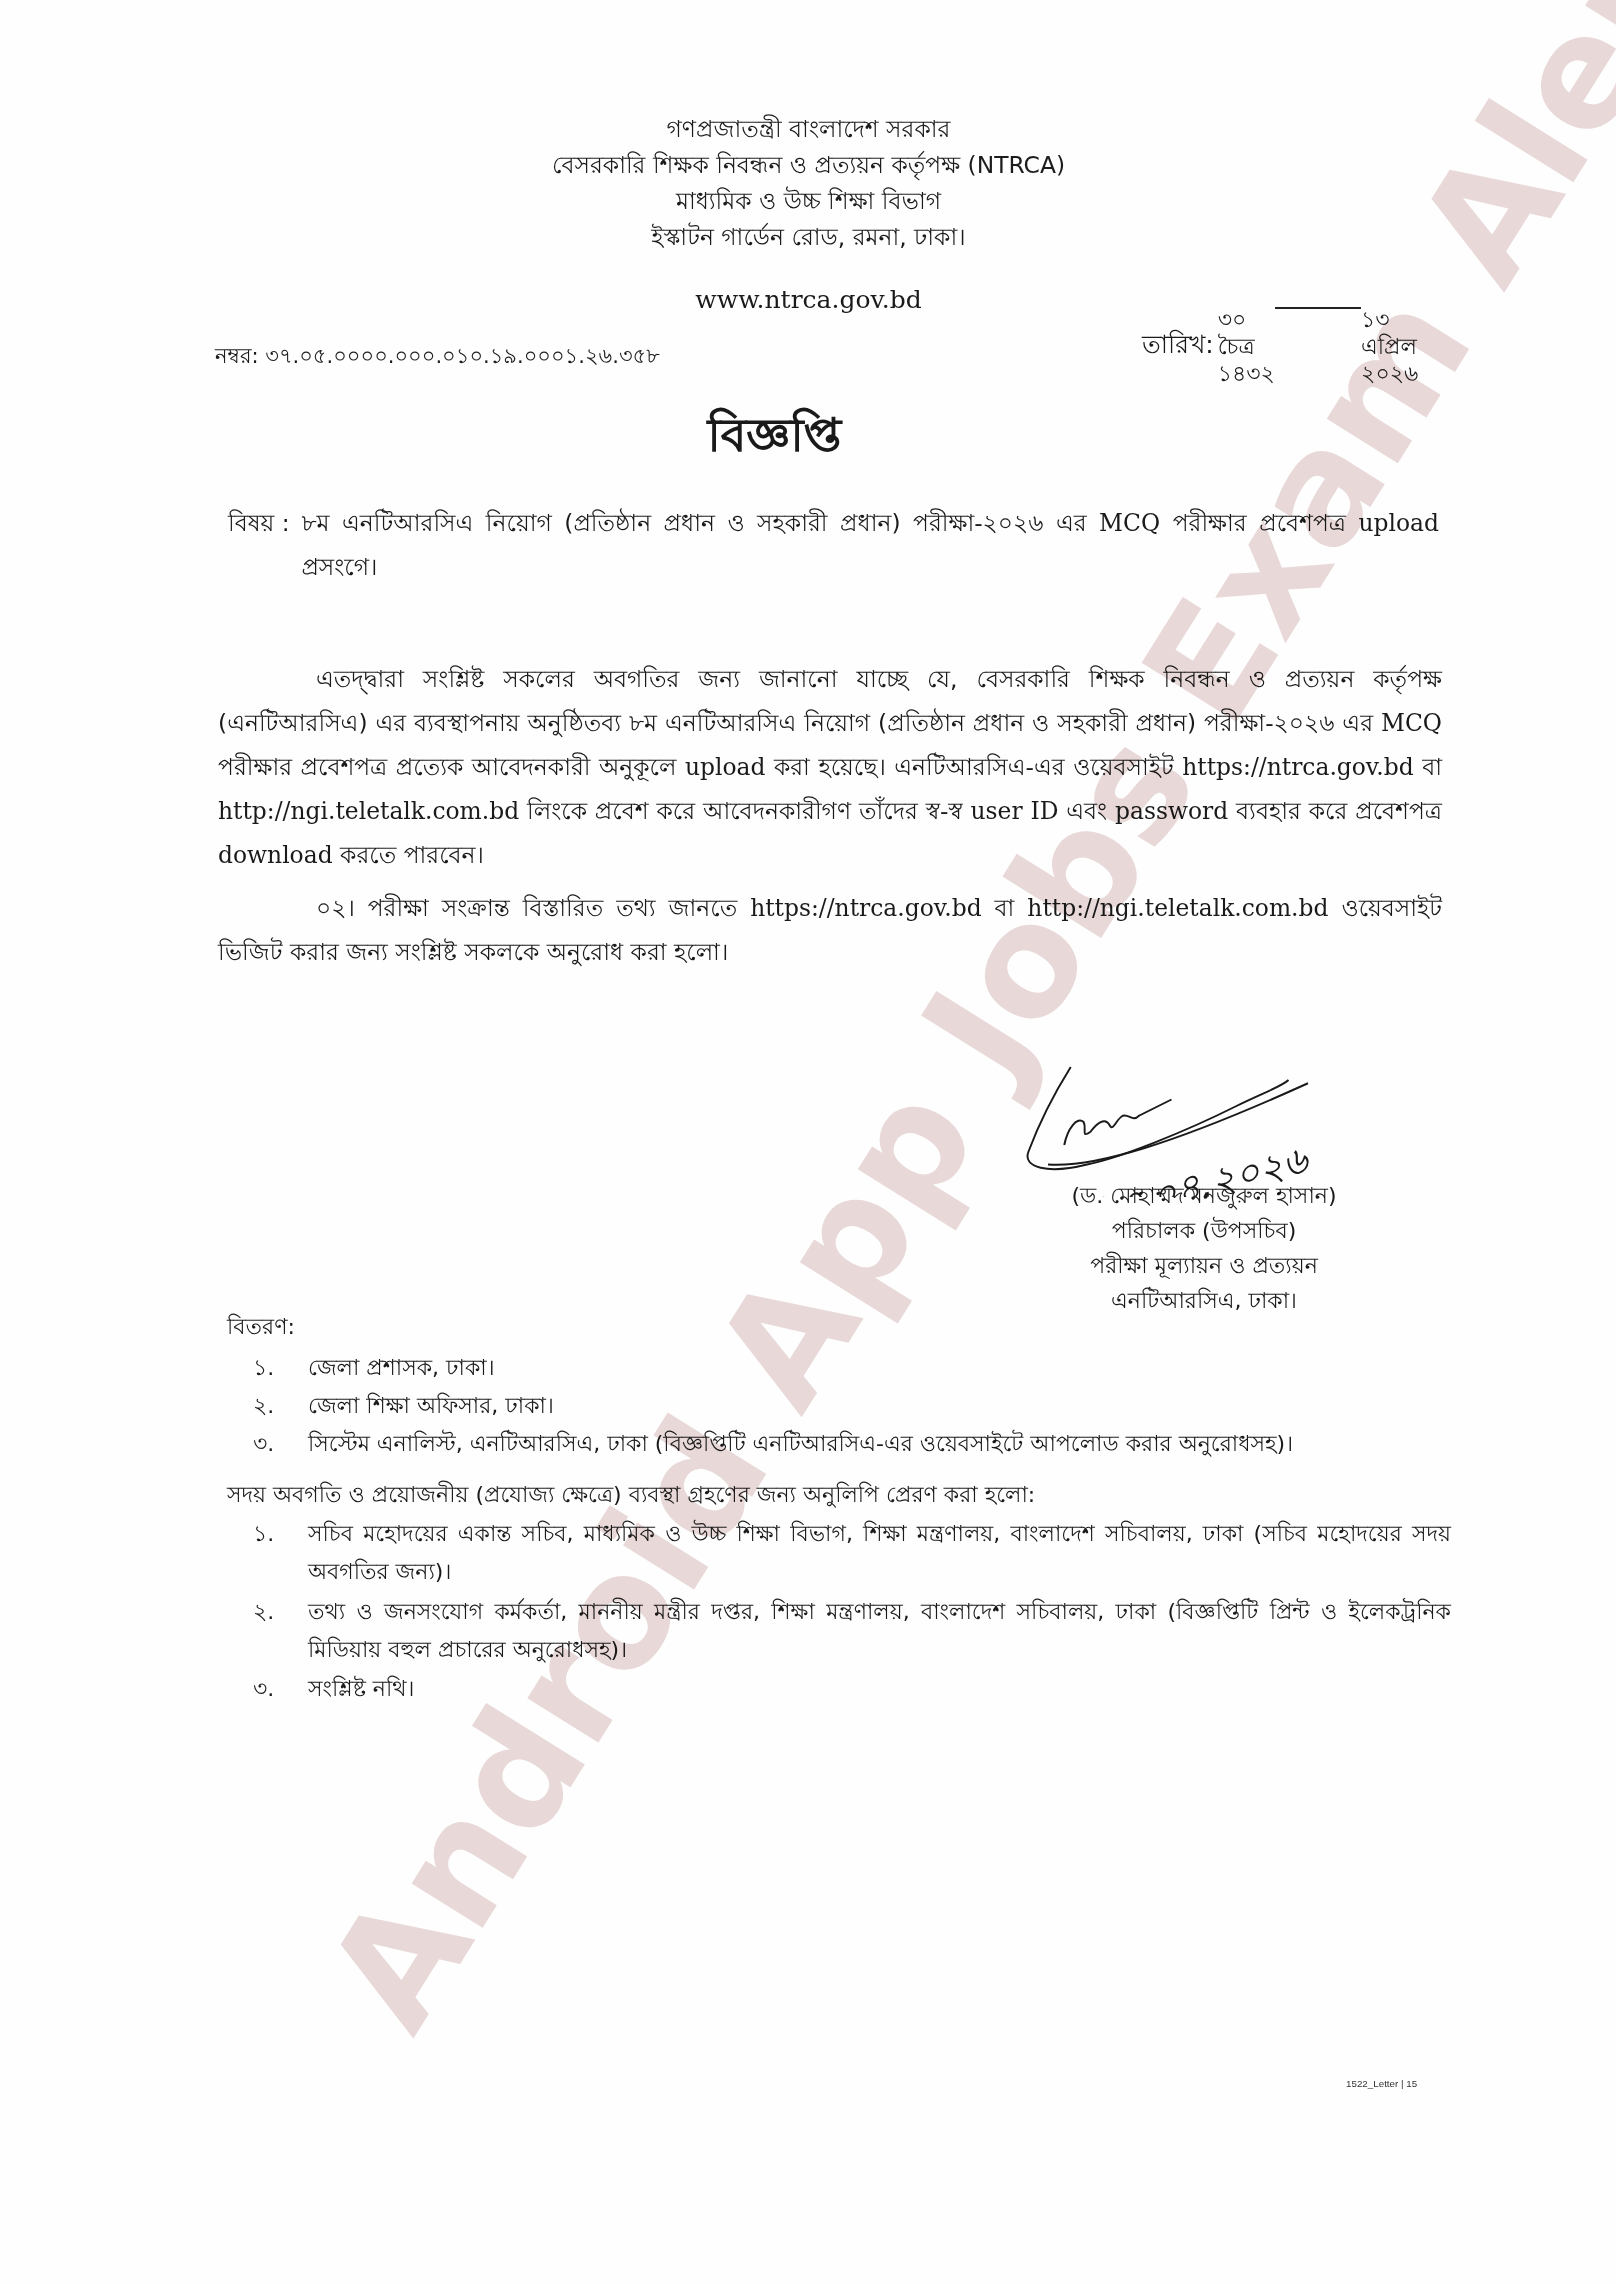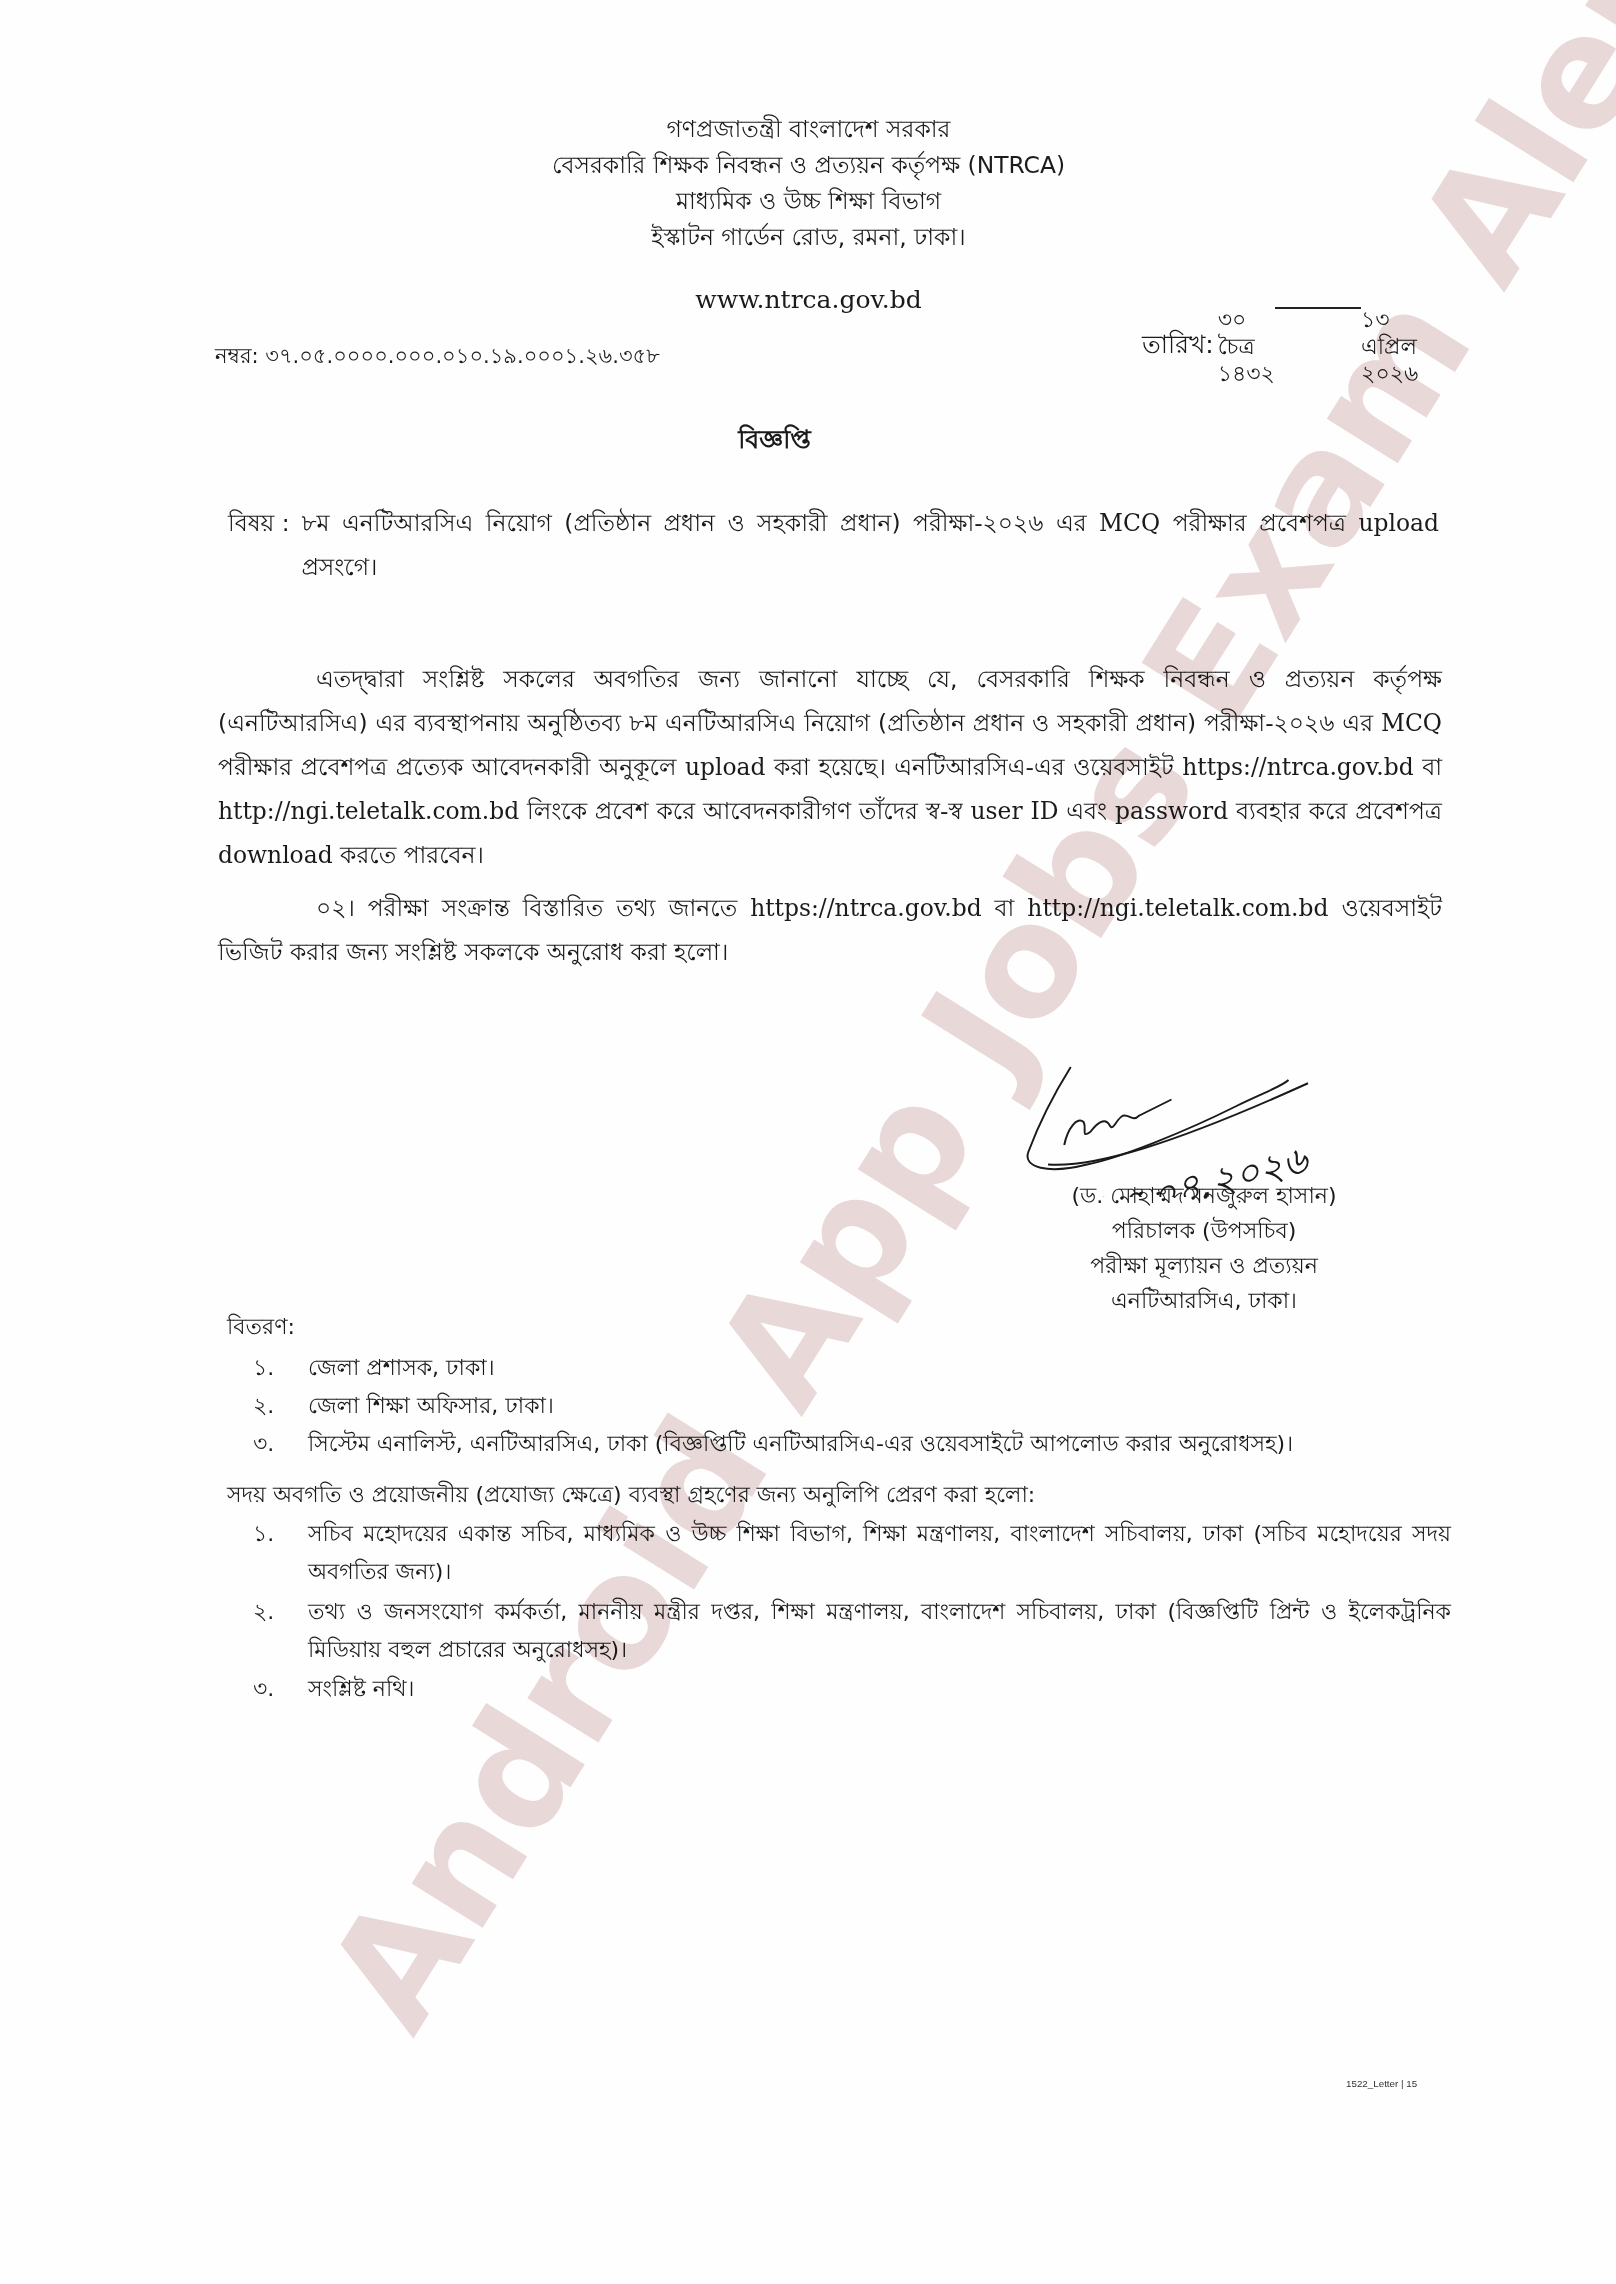--- a/index.html
+++ b/index.html
@@ -100,24 +100,24 @@
       width: 208px;
       height: 1.3px;
       background: #222;
       margin: 1.3px 0 2.6px 0;
     }
 
     
     .title {
       position: absolute;
       left: 0;
-      top: 420px;
+      top: 400px;
       width: 1549px;
       text-align: center;
-      font-size: 25px;
+      font-size: 46px;
       font-weight: bold;
       z-index: 2;
     }
 
     
     .subject {
       position: absolute;
       left: 228px;
       top: 501px;
       width: 1211px;

